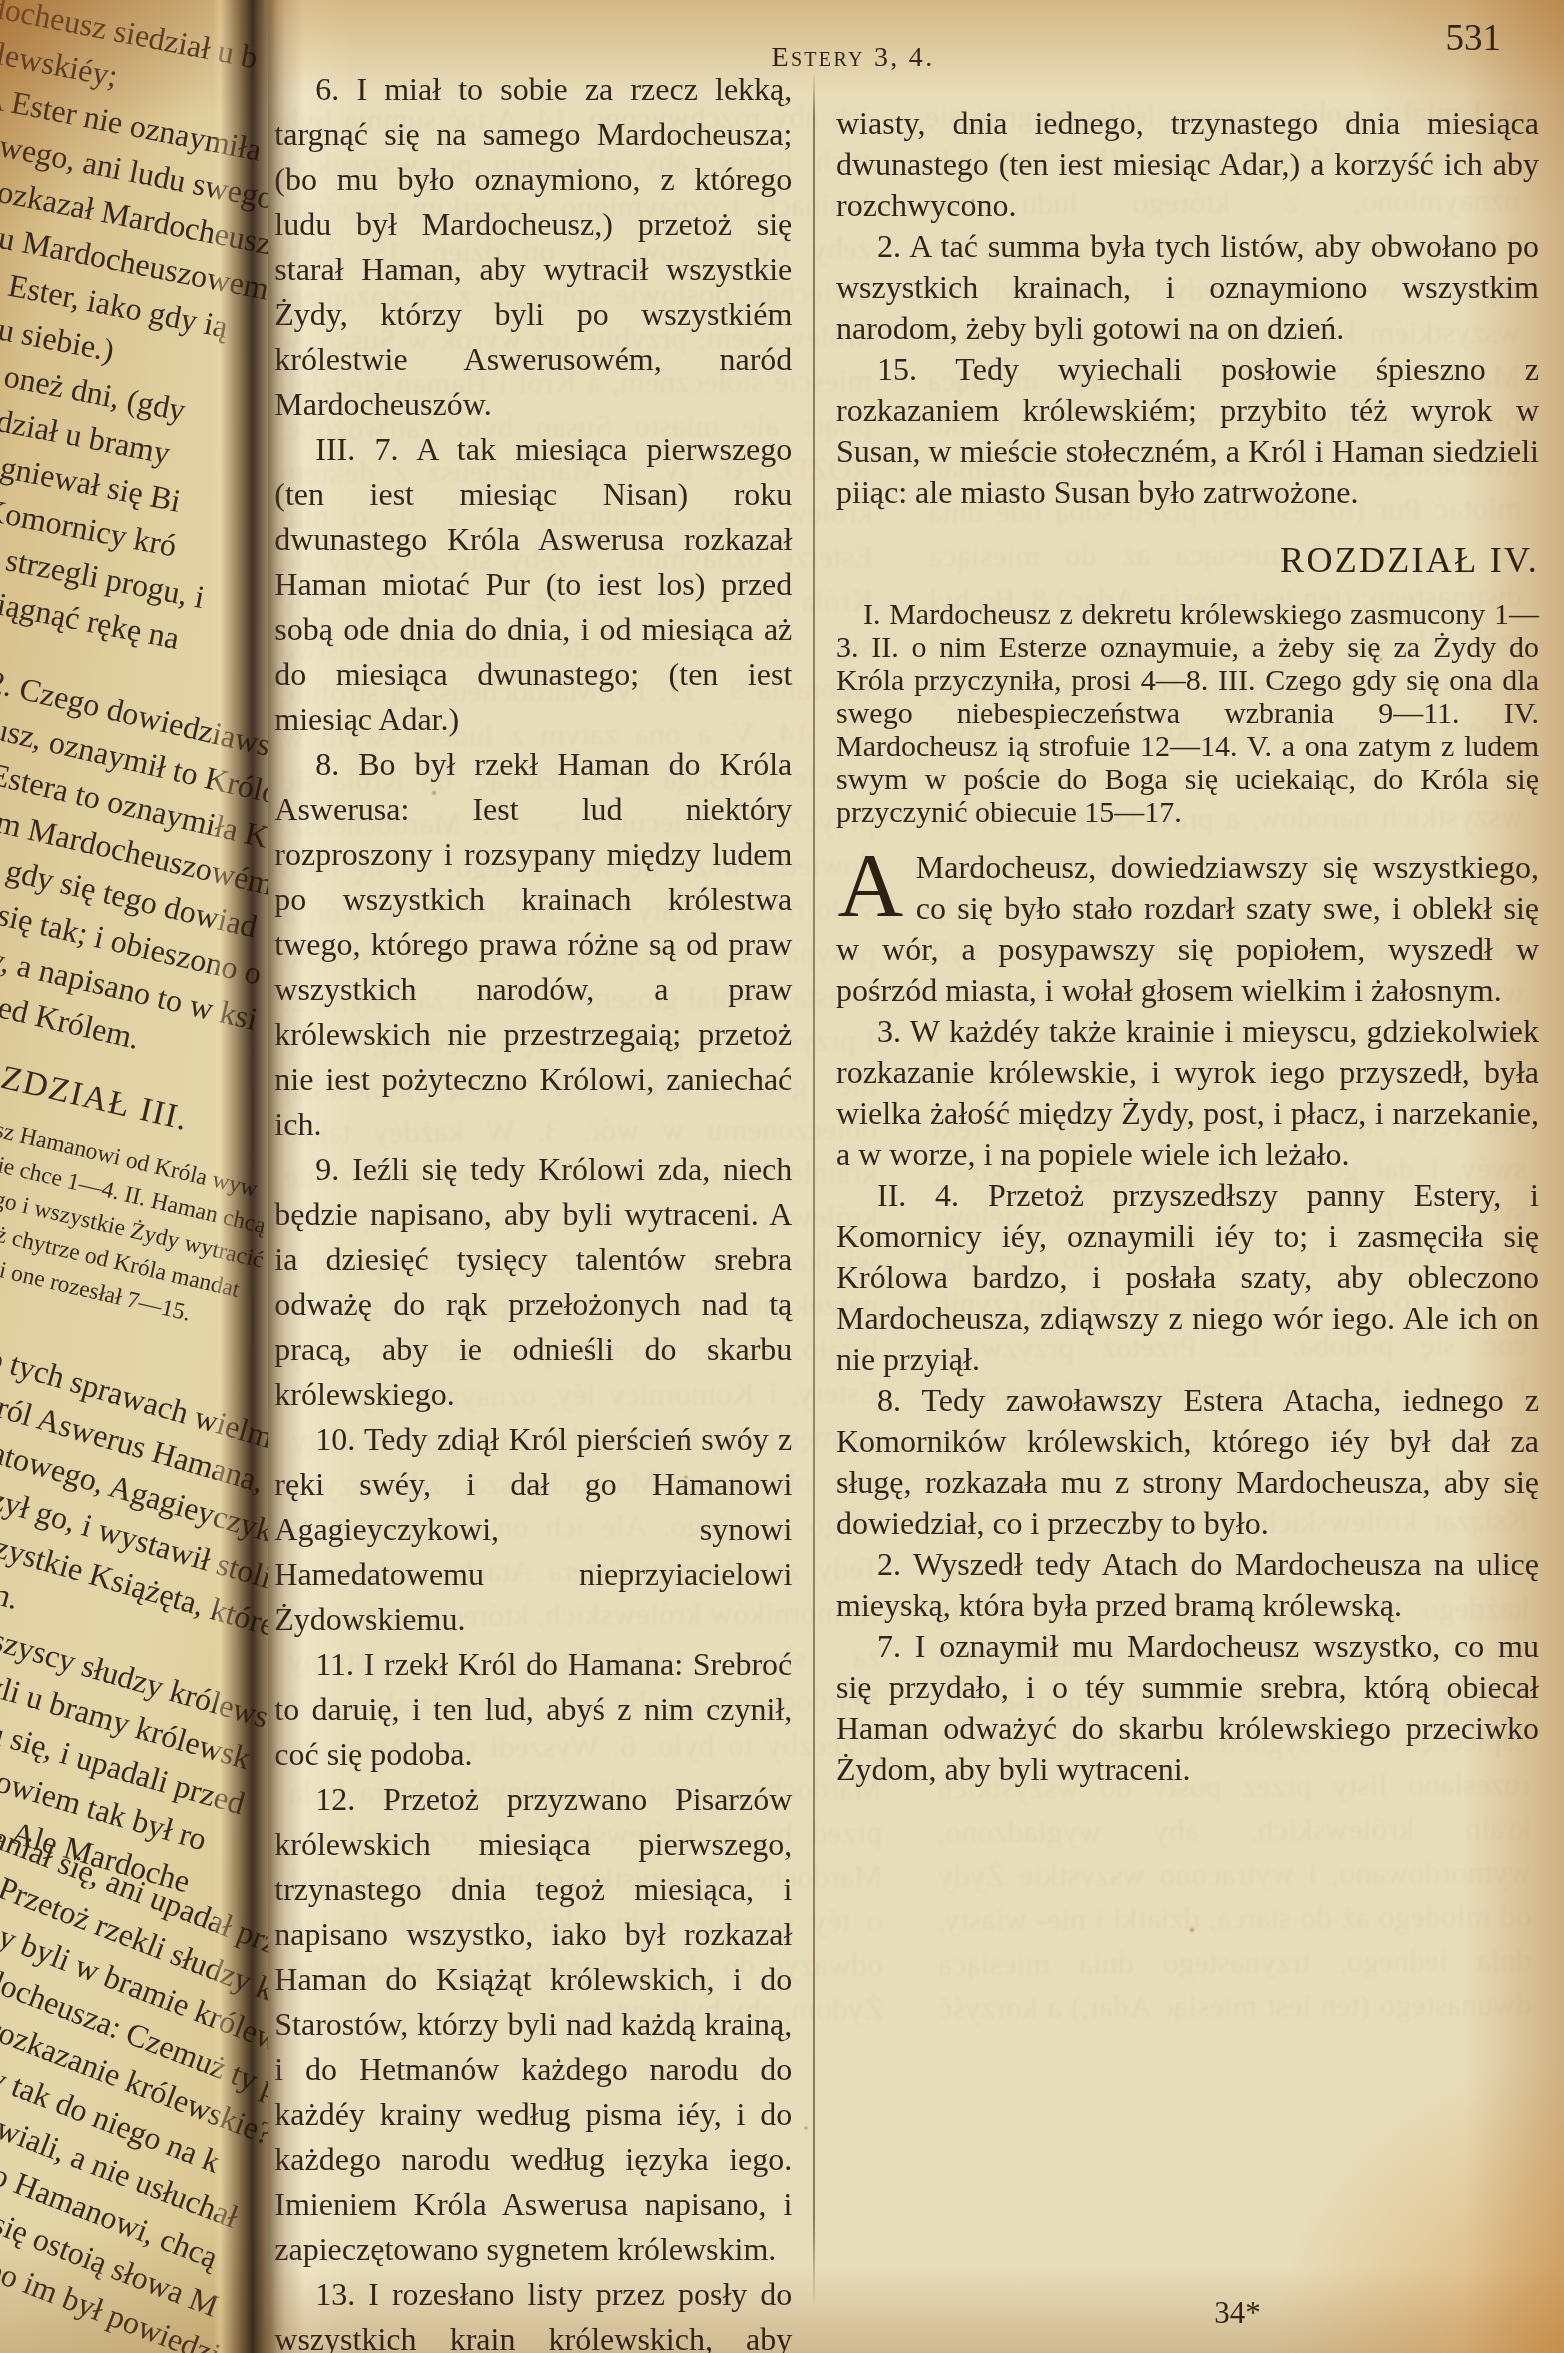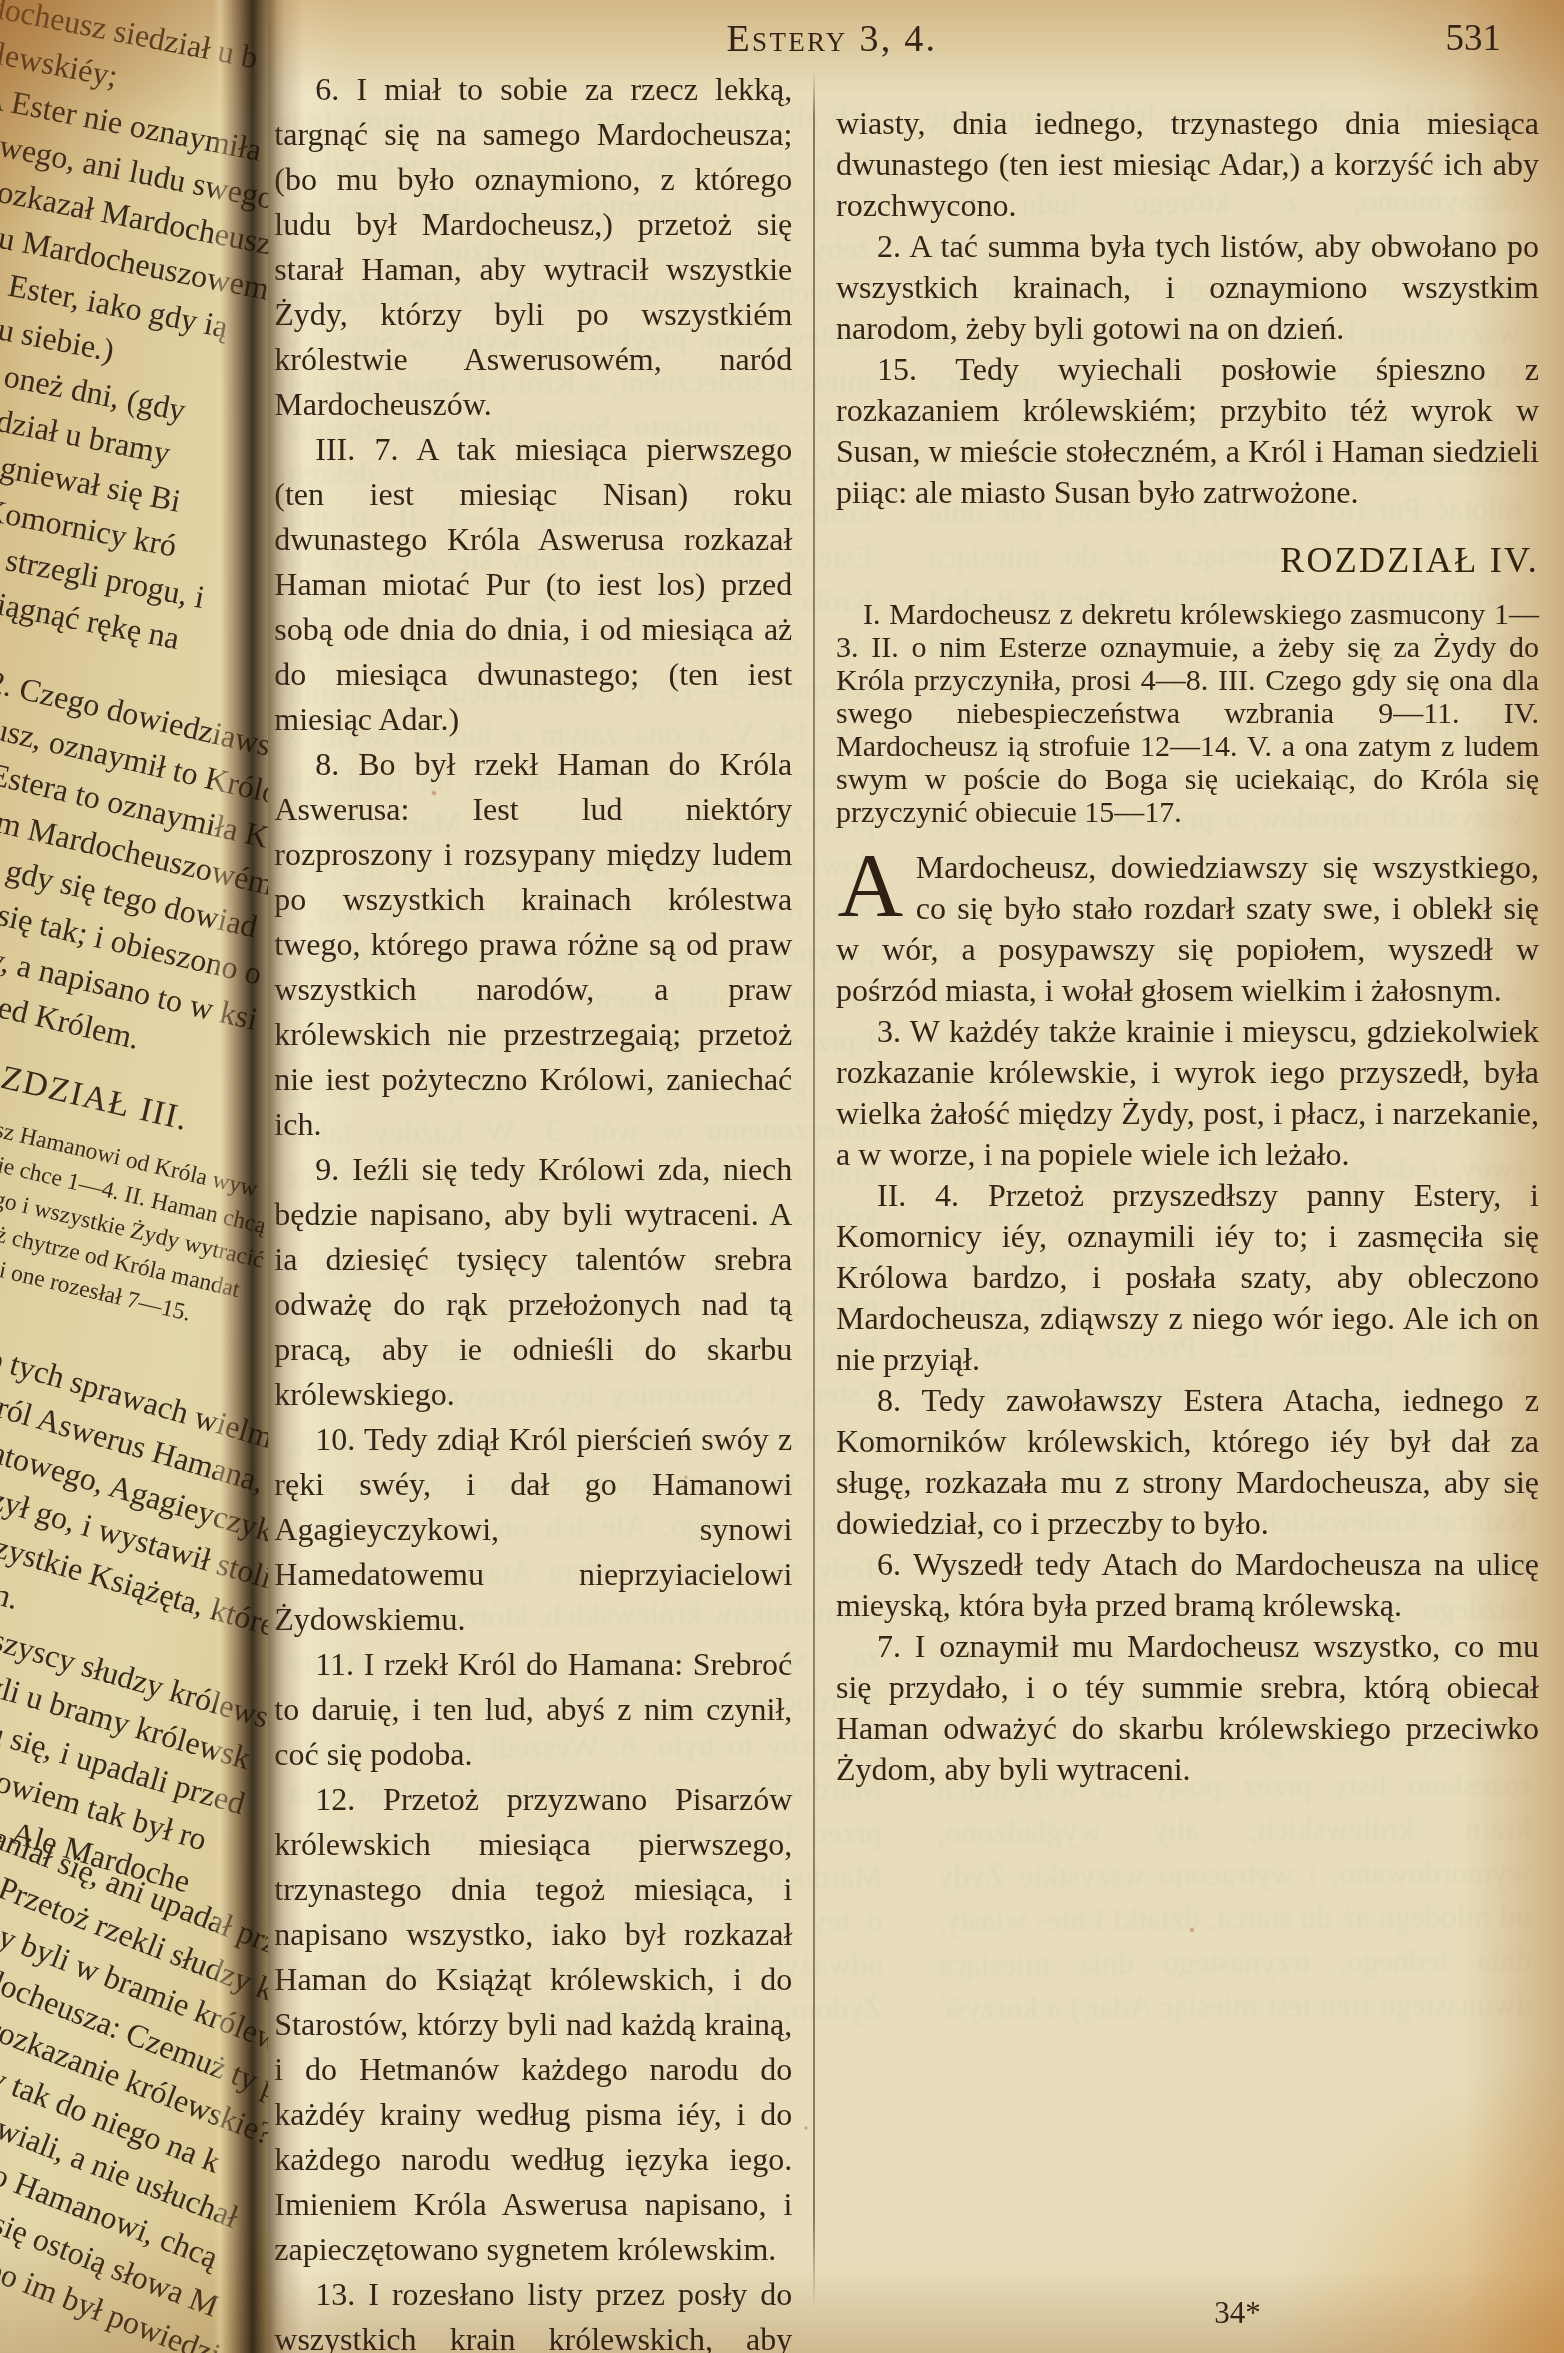--- a/index.html
+++ b/index.html
@@ -61,22 +61,22 @@
       radial-gradient(circle 1.6px at 1113px 659px, rgba(160,70,25,.45), transparent 2.3px),
       radial-gradient(circle 1.6px at 538px 2128px, rgba(150,60,20,.5), transparent 2.3px),
       radial-gradient(circle 1.6px at 1221px 1197px, rgba(160,70,25,.4), transparent 2.3px);}
   
   .ghost{position:absolute;top:94px;bottom:70px;left:15.6px;right:39px;z-index:0;
     transform:scaleX(-1) rotate(.4deg);opacity:.05;filter:blur(0.9px);
     font-size:32px;line-height:44px;color:#53634a;text-align:justify;
     column-count:2;column-gap:55px;overflow:hidden;pointer-events:none;}
   
   .page-header{position:absolute;top:15.6px;left:0;width:100%;height:56px;z-index:3;}
-  .header-title{position:absolute;left:564px;transform:translateX(-50%);
-    font-variant:small-caps;font-size:38px;letter-spacing:2.3px;color:#33241636;color:#332416;}
+  .header-title{position:absolute;left:585px;transform:translateX(-50%);
+    font-variant:small-caps;font-size:28px;letter-spacing:2.3px;color:#33241636;color:#332416;margin-top:25px;}
   .header-pagenum{position:absolute;right:64px;top:0;font-size:37px;color:#332416;}
   
   .col{position:absolute;top:67px;text-align:justify;z-index:3;
     font-size:32px;line-height:44px;}
   .col-left{left:6.3px;width:518px;line-height:45px;}
   .col-right{left:568px;width:703px;line-height:41px;margin-top:36px;}
   .col p{margin:0;text-indent:41px;}
   .col p.noindent{text-indent:0;}
   .col-rule{position:absolute;left:545px;top:72px;width:2.3px;height:2236px;z-index:3;
     background:linear-gradient(to bottom, rgba(74,52,30,0), rgba(74,52,30,.6) 2%,
@@ -184,21 +184,21 @@
     <div class="col col-right" id="col-right">
         <p class="noindent">wiasty, dnia iednego, trzynastego dnia miesiąca dwunastego (ten iest miesiąc Adar,) a korzyść ich aby rozchwycono.</p>
         <p>2. A tać summa była tych listów, aby obwołano po wszystkich krainach, i oznaymiono wszystkim narodom, żeby byli gotowi na on dzień.</p>
         <p>15. Tedy wyiechali posłowie śpieszno z rozkazaniem królewskiém; przybito téż wyrok w Susan, w mieście stołeczném, a Król i Haman siedzieli piiąc: ale miasto Susan było zatrwożone.</p>
         <p class="chapter-heading">ROZDZIAŁ IV.</p>
         <p class="summary">I. Mardocheusz z dekretu królewskiego zasmucony 1—3. II. o nim Esterze oznaymuie, a żeby się za Żydy do Króla przyczyniła, prosi 4—8. III. Czego gdy się ona dla swego niebespieczeństwa wzbrania 9—11. IV. Mardocheusz ią strofuie 12—14. V. a ona zatym z ludem swym w poście do Boga się uciekaiąc, do Króla się przyczynić obiecuie 15—17.</p>
         <p class="dropcap-para"><span class="dropcap">A</span>Mardocheusz, dowiedziawszy się wszystkiego, co się było stało rozdarł szaty swe, i oblekł się w wór, a posypawszy się popiołem, wyszedł w pośrzód miasta, i wołał głosem wielkim i żałosnym.</p>
         <p>3. W każdéy także krainie i mieyscu, gdziekolwiek rozkazanie królewskie, i wyrok iego przyszedł, była wielka żałość między Żydy, post, i płacz, i narzekanie, a w worze, i na popiele wiele ich leżało.</p>
         <p>II. 4. Przetoż przyszedłszy panny Estery, i Komornicy iéy, oznaymili iéy to; i zasmęciła się Królowa bardzo, i posłała szaty, aby obleczono Mardocheusza, zdiąwszy z niego wór iego. Ale ich on nie przyiął.</p>
         <p>8. Tedy zawoławszy Estera Atacha, iednego z Komorników królewskich, którego iéy był dał za sługę, rozkazała mu z strony Mardocheusza, aby się dowiedział, co i przeczby to było.</p>
-        <p>6. Wyszedł tedy Atach do Mardocheusza na ulicę mieyską, która była przed bramą królewską.</p>
+        <p>2. Wyszedł tedy Atach do Mardocheusza na ulicę mieyską, która była przed bramą królewską.</p>
         <p>7. I oznaymił mu Mardocheusz wszystko, co mu się przydało, i o téy summie srebra, którą obiecał Haman odważyć do skarbu królewskiego przeciwko Żydom, aby byli wytraceni.</p>
       </div>
 
     <div class="sig-mark">34*</div>
 
     <div class="left-light"></div>
     <div class="shade-top"></div>
     <div class="shade-right"></div>
     <div class="shade-bottom"></div>
     <div class="corner-br"></div>

